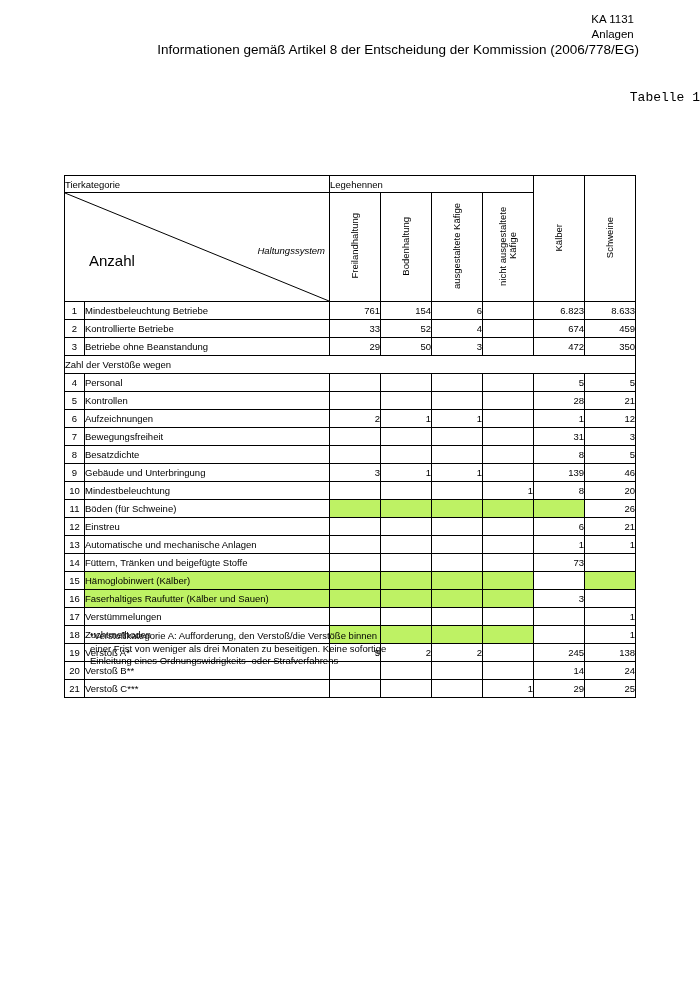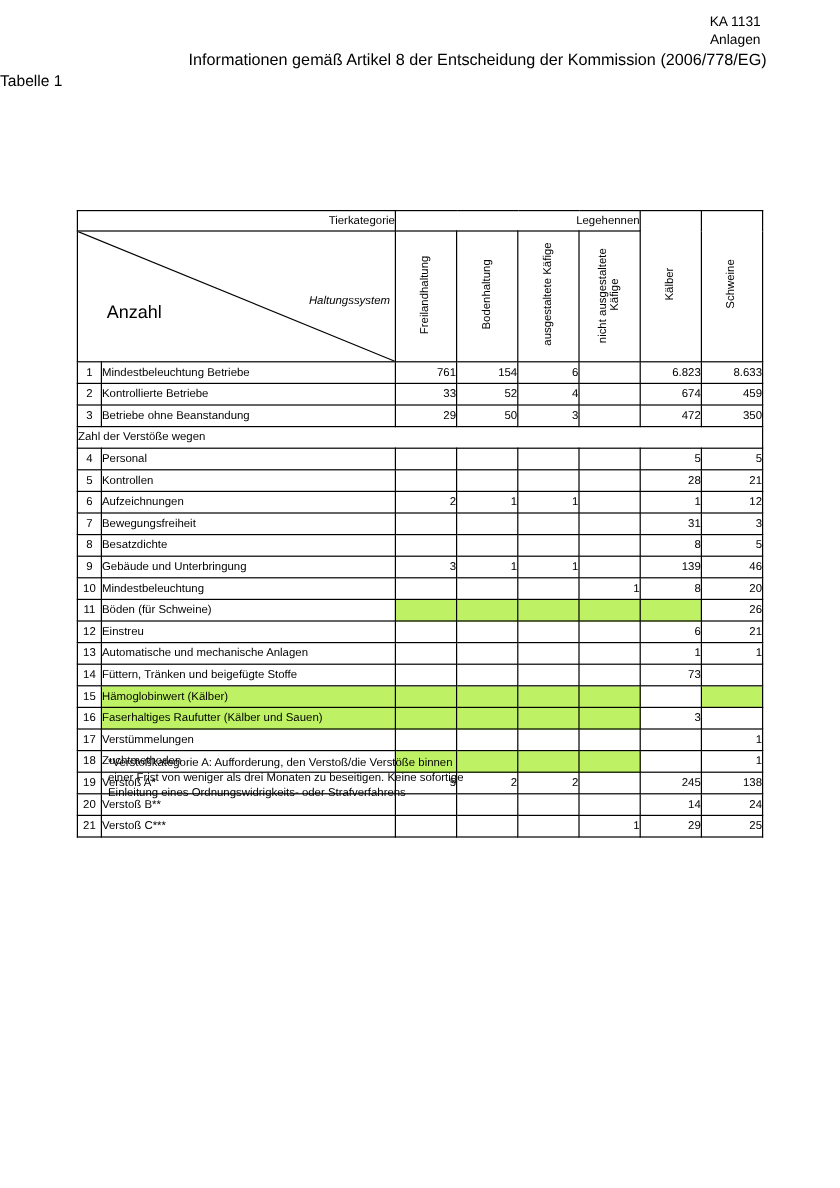--- a/index.html
+++ b/index.html
@@ -34,25 +34,26 @@
     position: absolute;
     top: 42px;
     left: 0;
     width: 700px;
     text-align: center;
     font-size: 13.5px;
     padding-left: 48px;
   }
   .title-sub {
     position: absolute;
-    top: 60px;
+    top: 90px;
     left: 0;
     width: 700px;
-    text-align: left;
+    text-align: right;
     font-size: 13px;
+    font-family: Liberation Mono, monospace;
   }
 
   table.main {
     position: absolute;
     top: 175px;
     left: 64px;
     border-collapse: collapse;
     font-size: 9.5px;
     table-layout: fixed;
   }
@@ -64,21 +65,21 @@
   }
 
   
   .c-num   { width: 20px; }
   .c-label { width: 245px; }
   .c-data  { width: 51px; }
   .c-last  { width: 51px; }
 
   .head-cat {
     height: 16px;
-    text-align: right;
+    text-align: left;
     font-size: 9.5px;
   }
   .vert {
     height: 108px;
     text-align: center;
     vertical-align: bottom;
     padding-bottom: 4px;
   }
   .vert span {
     display: inline-block;

